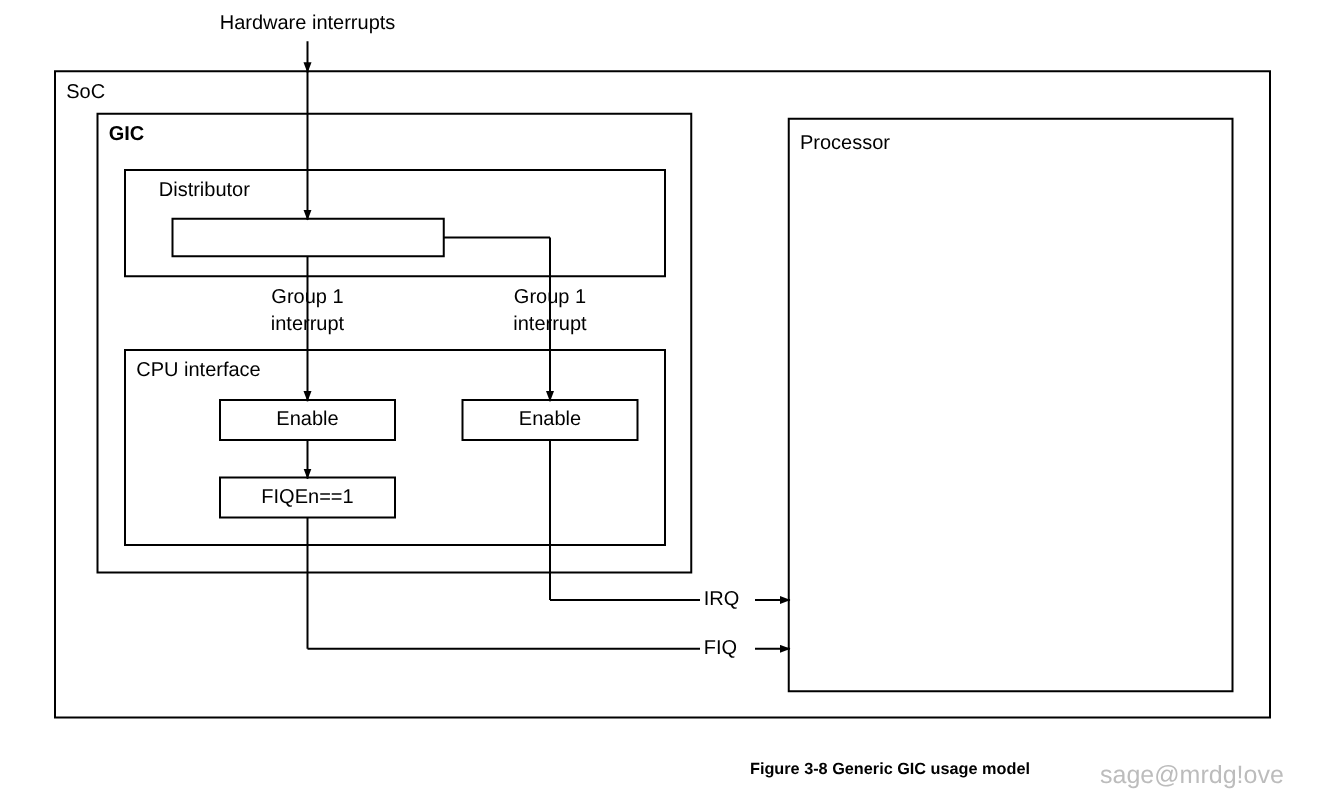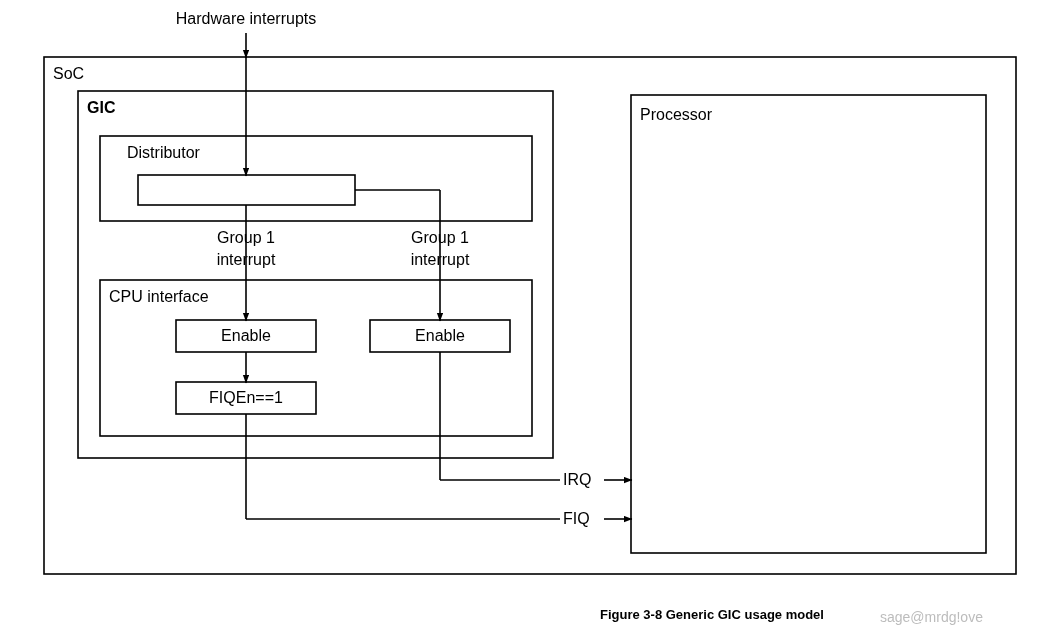--- a/index.html
+++ b/index.html
@@ -43,21 +43,21 @@
     position: absolute;
     font-family: "Liberation Sans", sans-serif;
     font-weight: bold;
     font-size: 13px;
     color: #000000;
     white-space: nowrap;
   }
   .watermark {
     position: absolute;
     font-family: "Liberation Sans", sans-serif;
-    font-size: 14px;
+    font-size: 20px;
     color: #b9b9b9;
     white-space: nowrap;
     opacity: 0.95;
   }
 </style>
 </head>
 <body>
 
 <div id="figure-root">
 

